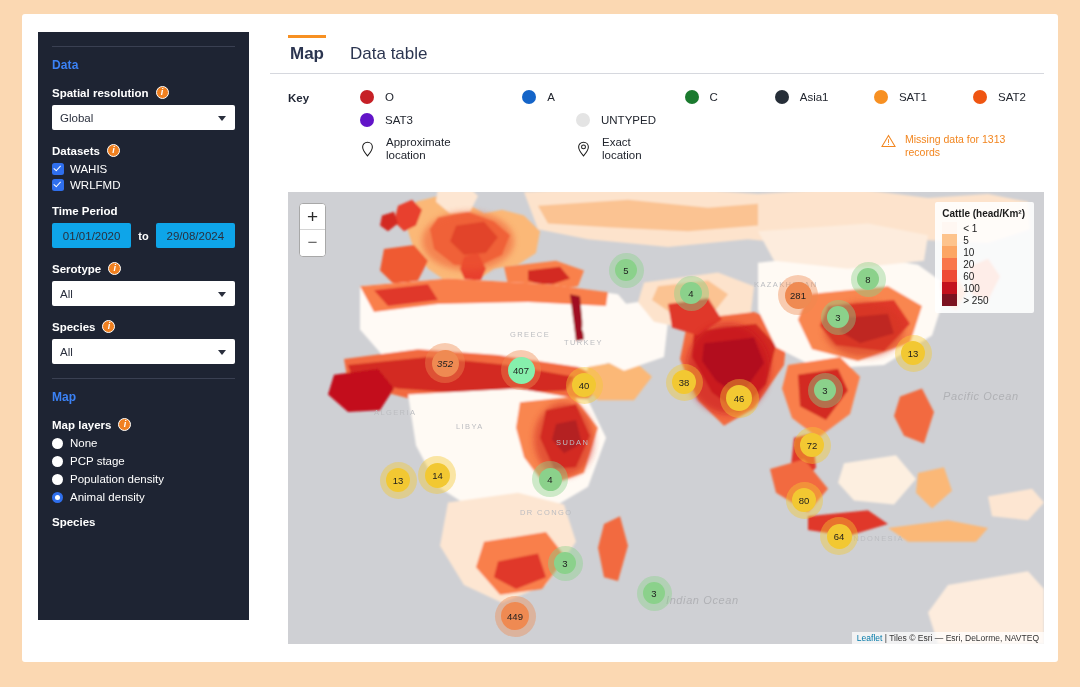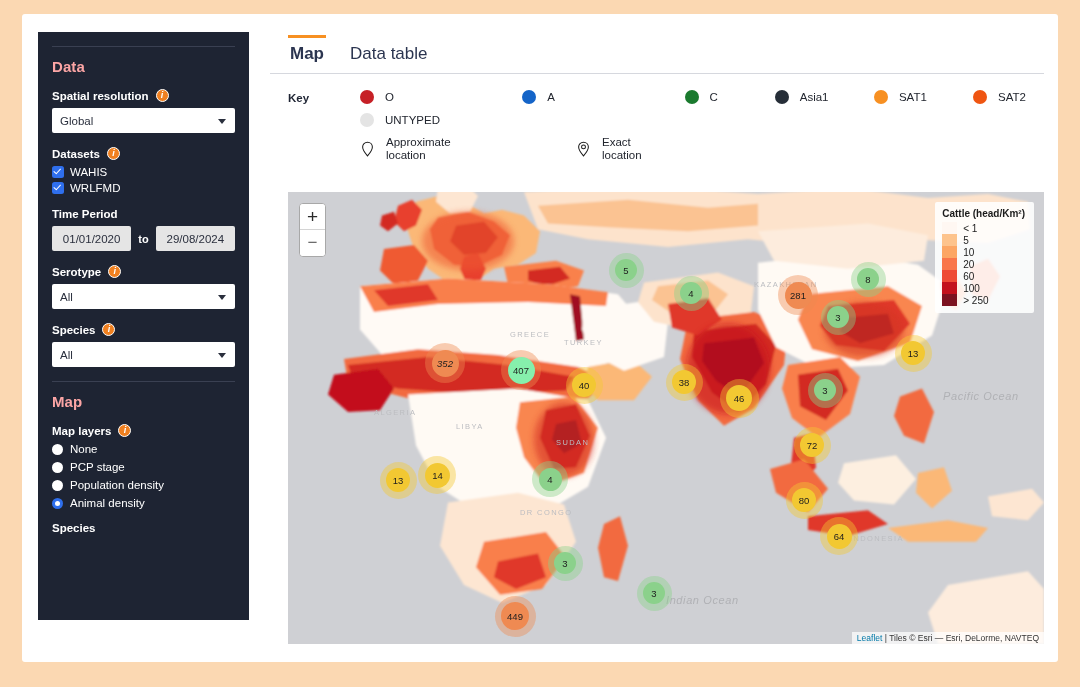--- a/index.html
+++ b/index.html
@@ -20,21 +20,21 @@
   
   #sidebar {
     position: absolute;
     left: 16px; top: 18px;
     width: 211px; height: 588px;
     background: #1e2433;
     padding: 10px 14px 0 14px;
   }
   .sb-rule { height: 1px; background: #3a4052; margin: 4px 0 11px 0; }
   .sb-h2 {
-    color: #fca5a5; font-size: 15px; font-weight: bold;
+    color: #3b82f6; font-size: 12px; font-weight: bold;
     letter-spacing: .1px; margin-bottom: 14px;
   }
   .sb-label-row { display: flex; align-items: center; gap: 7px; margin-bottom: 6px; }
   .sb-label {
     color: #ffffff; font-size: 11.5px; font-weight: bold;
   }
   .info-icon {
     width: 13px; height: 13px; border-radius: 50%;
     background: #f08020; border: 1.3px solid #ffffff;
     color: #ffffff; font-size: 9px; font-weight: bold; font-style: italic;
@@ -68,21 +68,21 @@
   .chk::after {
     content: "";
     position: absolute; left: 3.4px; top: 1.3px;
     width: 3.4px; height: 6.4px;
     border: solid #ffffff; border-width: 0 1.7px 1.7px 0;
     transform: rotate(42deg);
   }
   .chk-label { color: #ffffff; font-size: 11.5px; }
   .dates { display: flex; align-items: center; gap: 7px; margin-bottom: 14px; }
   .date-box {
-    background: #e5e5e5; height: 25px; width: 82px;
+    background: #0ea5e9; height: 25px; width: 82px;
     border-radius: 2px;
     display: flex; align-items: center; justify-content: center;
     font-size: 11.5px; color: #2a2f3d;
   }
   .to-txt { color: #ffffff; font-size: 11px; font-weight: bold; }
   .radio-row { display: flex; align-items: center; gap: 7px; margin-bottom: 6px; }
   .radio {
     width: 11px; height: 11px; border-radius: 50%;
     background: #ffffff; flex: none; position: relative;
   }
@@ -289,20 +289,24 @@
             <span class="dot" style="background:#f79022"></span>
             <span class="key-text">SAT1</span>
           </div>
           <div class="key-item">
             <span class="dot" style="background:#ef5511"></span>
             <span class="key-text">SAT2</span>
           </div>
         </div>
 
         <div class="key-row">
+          <div class="key-item" style="width:216px">
+            <span class="dot" style="background:#6214c8"></span>
+            <span class="key-text">SAT3</span>
+          </div>
           <div class="key-item">
             <span class="dot" style="background:#e4e4e4"></span>
             <span class="key-text">UNTYPED</span>
           </div>
         </div>
 
         <div class="key-row" style="margin-top:3px">
           <div class="key-item" style="width:216px; align-items:center">
             <svg class="pin" viewBox="0 0 16 18">
               <path d="M8 1.2C5 1.2 2.8 3.4 2.8 6.3c0 3.4 4.2 8.4 5.2 9.6 1-1.2 5.2-6.2 5.2-9.6C13.2 3.4 11 1.2 8 1.2z" fill="none" stroke="#1a1a1a" stroke-width="1.1"></path>
@@ -313,20 +317,31 @@
             </span>
           </div>
           <div class="key-item" style="width:305px; align-items:center">
             <svg class="pin" viewBox="0 0 16 18">
               <path d="M8 1.2C5 1.2 2.8 3.4 2.8 6.3c0 3.4 4.2 8.4 5.2 9.6 1-1.2 5.2-6.2 5.2-9.6C13.2 3.4 11 1.2 8 1.2z" fill="none" stroke="#1a1a1a" stroke-width="1.1"></path>
               <circle cx="8" cy="6.2" r="2.1" fill="none" stroke="#1a1a1a" stroke-width="1.1"></circle>
             </svg>
             <span class="key-two-line">
               <span>Exact</span><br>
               <span>location</span>
+            </span>
+          </div>
+          <div class="warn-item" style="margin-top:-3px">
+            <svg style="width:15px;height:14px;flex:none;margin-top:1px" viewBox="0 0 16 15">
+              <path d="M8 1.5 L15 13.5 L1 13.5 Z" fill="none" stroke="#f2851e" stroke-width="1.1"></path>
+              <rect x="7.5" y="5.6" width="1" height="4" fill="#f2851e"></rect>
+              <rect x="7.5" y="10.6" width="1" height="1.1" fill="#f2851e"></rect>
+            </svg>
+            <span class="warn-text">
+              <span>Missing data for 1313</span><br>
+              <span>records</span>
             </span>
           </div>
         </div>
 
       </div>
     </div>
 
     <div id="map">
       <svg viewBox="0 0 756 460" preserveAspectRatio="none">
         <defs>

